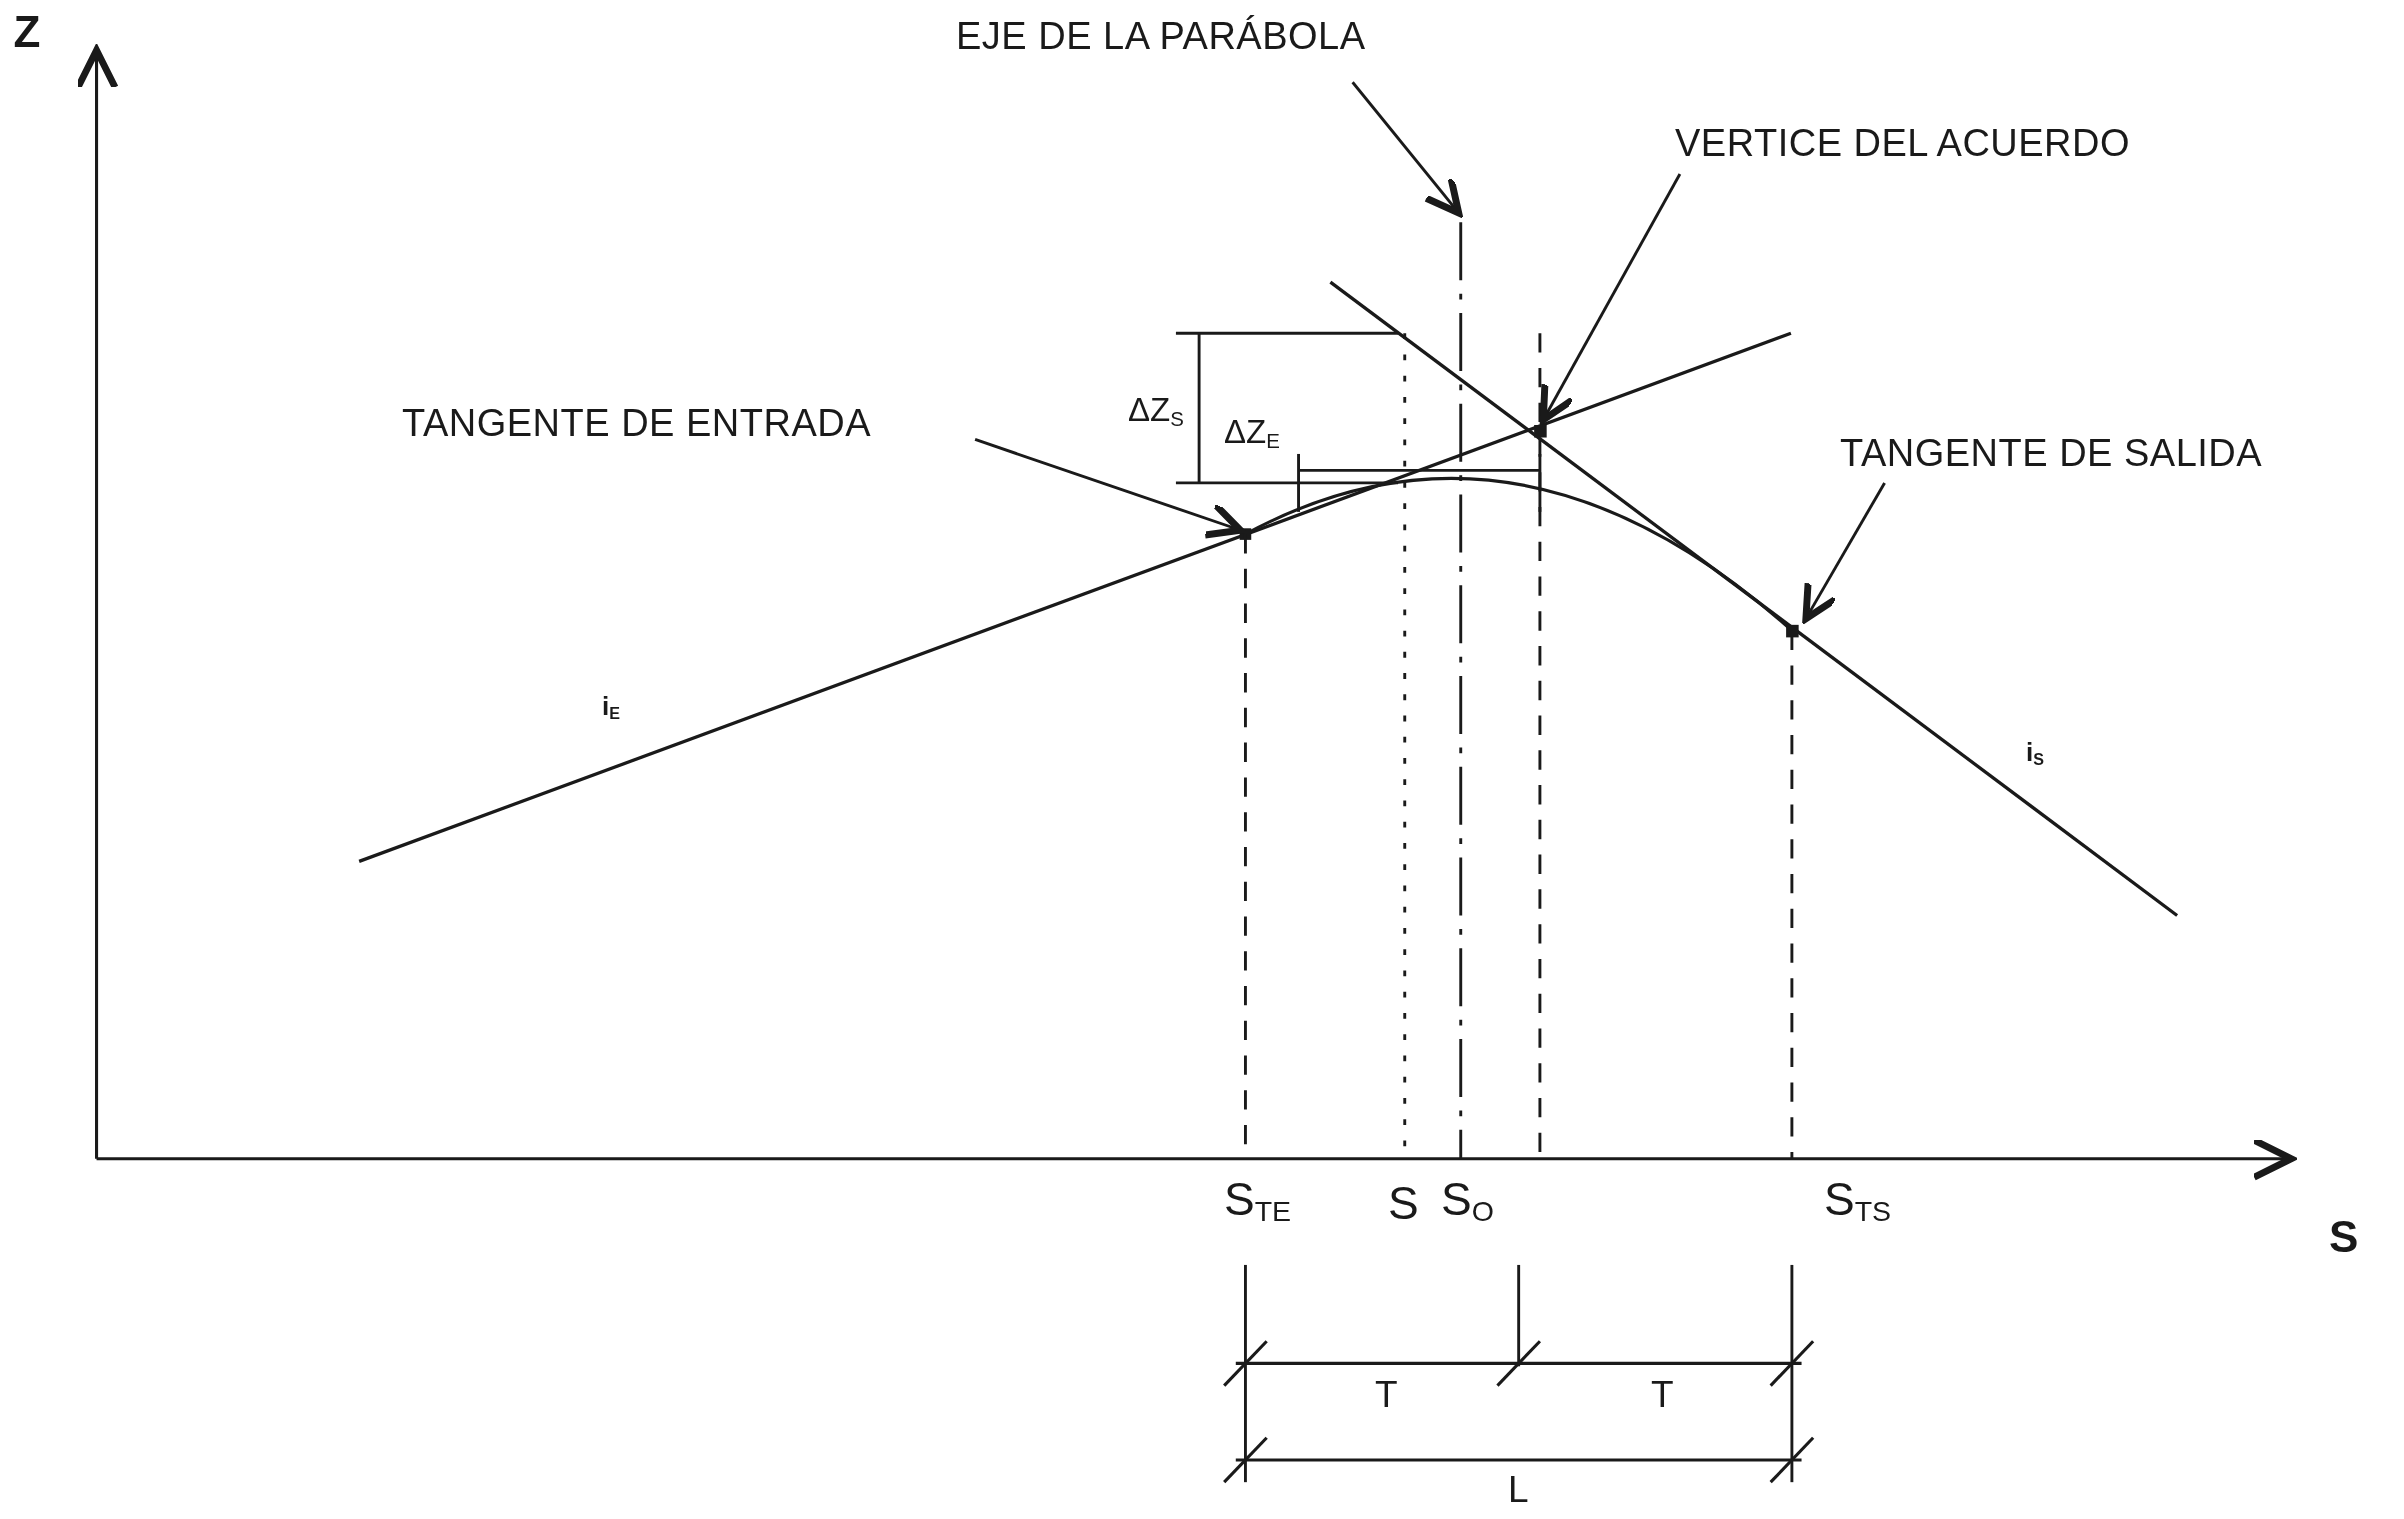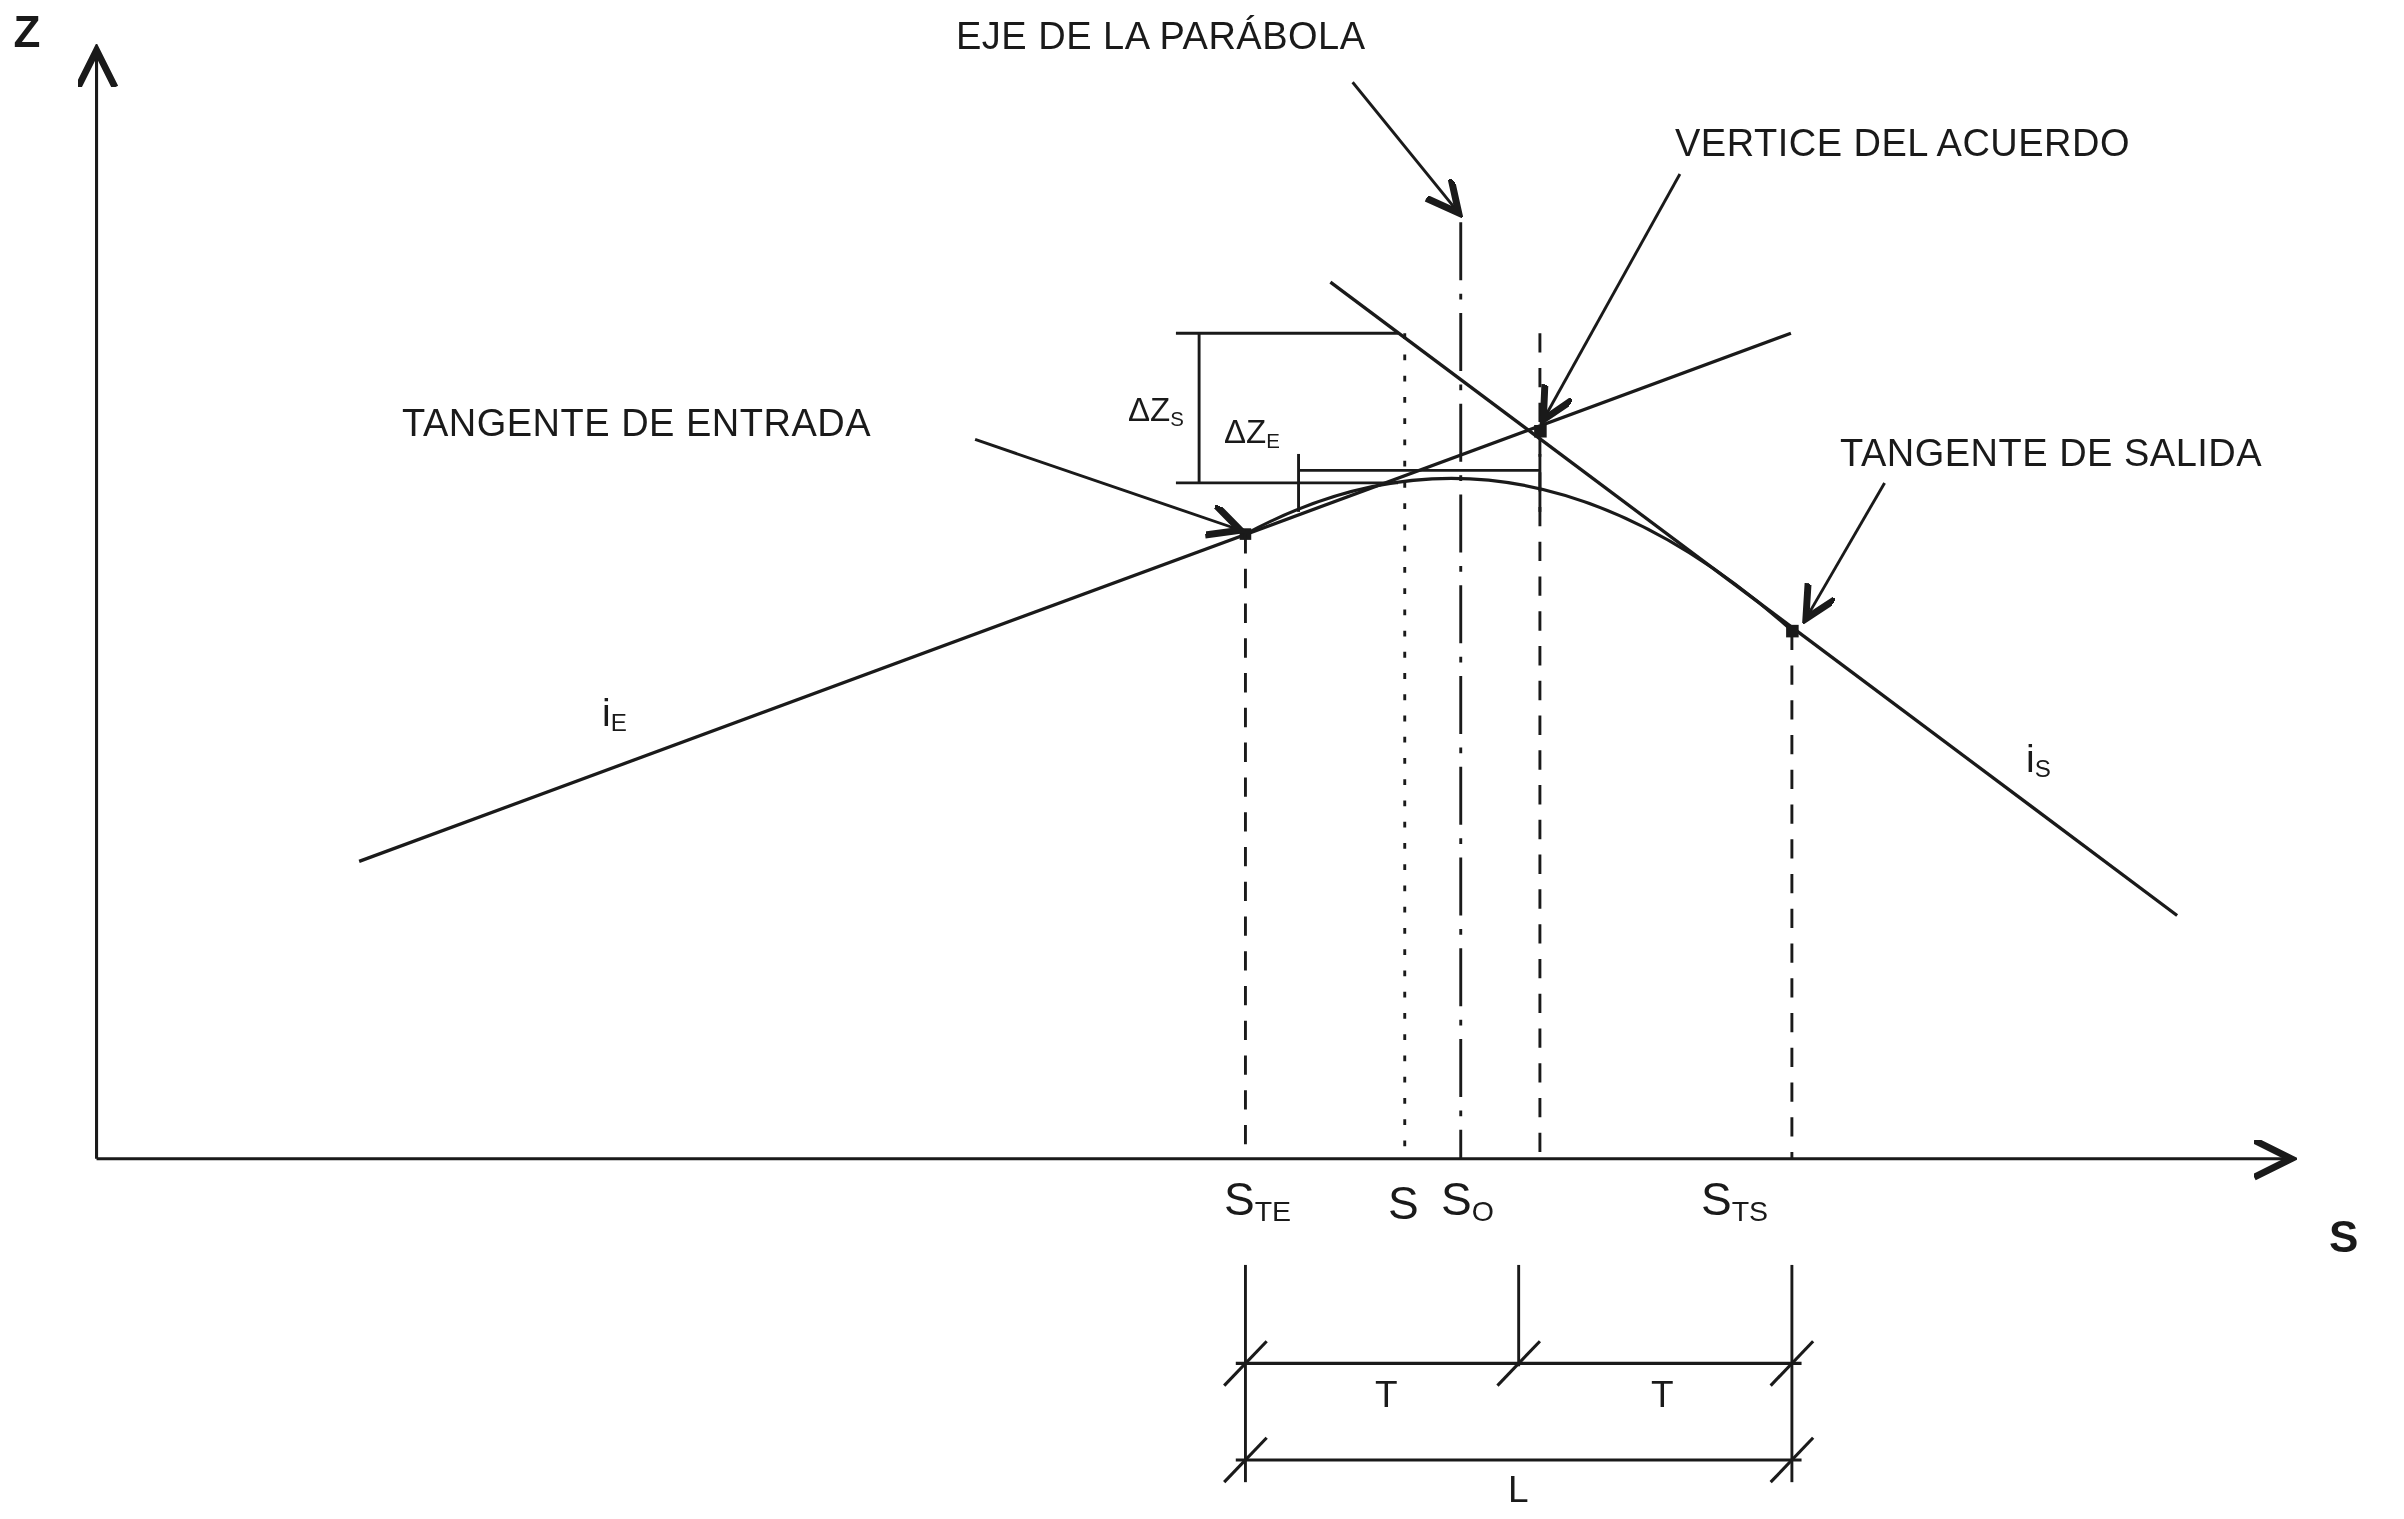--- a/index.html
+++ b/index.html
@@ -36,22 +36,22 @@
     font-size: 44px;
     font-weight: bold;
   }
   .lbl-tick {
     font-size: 46px;
   }
   .lbl-delta {
     font-size: 33px;
   }
   .lbl-slope {
-    font-size: 39px;
-    font-weight: normal;
+    font-size: 26px;
+    font-weight: bold;
   }
   .lbl-dim {
     font-size: 37px;
   }
   .sub {
     font-size: 0.62em;
     vertical-align: baseline;
     position: relative;
     top: 0.22em;
   }
@@ -155,21 +155,21 @@
   <div class="lbl lbl-slope" style="left:602px; top:693px;"><span>i</span><span class="sub">E</span></div>
 
   <div class="lbl lbl-slope" style="left:2026px; top:739px;"><span>i</span><span class="sub">S</span></div>
 
   <div class="lbl lbl-tick" style="left:1224px; top:1176px;"><span>S</span><span class="sub">TE</span></div>
 
   <div class="lbl lbl-tick" style="left:1388px; top:1180px;"><span>S</span></div>
 
   <div class="lbl lbl-tick" style="left:1441px; top:1176px;"><span>S</span><span class="sub">O</span></div>
 
-  <div class="lbl lbl-tick" style="left:1701px; top:1176px;"><span>S</span><span class="sub">TS</span></div>
+  <div class="lbl lbl-tick" style="left:1824px; top:1176px;"><span>S</span><span class="sub">TS</span></div>
 
   <div class="lbl lbl-dim" style="left:1375px; top:1376px;">T</div>
 
   <div class="lbl lbl-dim" style="left:1651px; top:1376px;">T</div>
 
   <div class="lbl lbl-dim" style="left:1508px; top:1471px;">L</div>
 
 </div>
 
 

